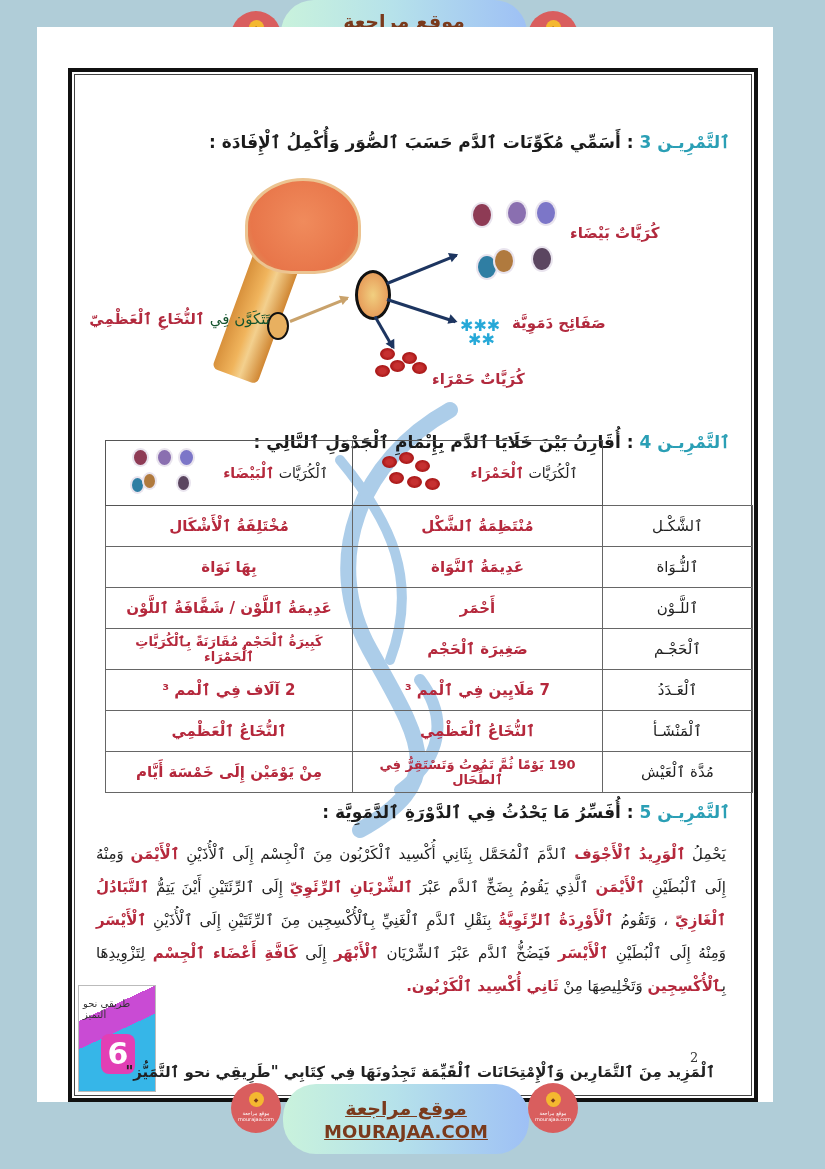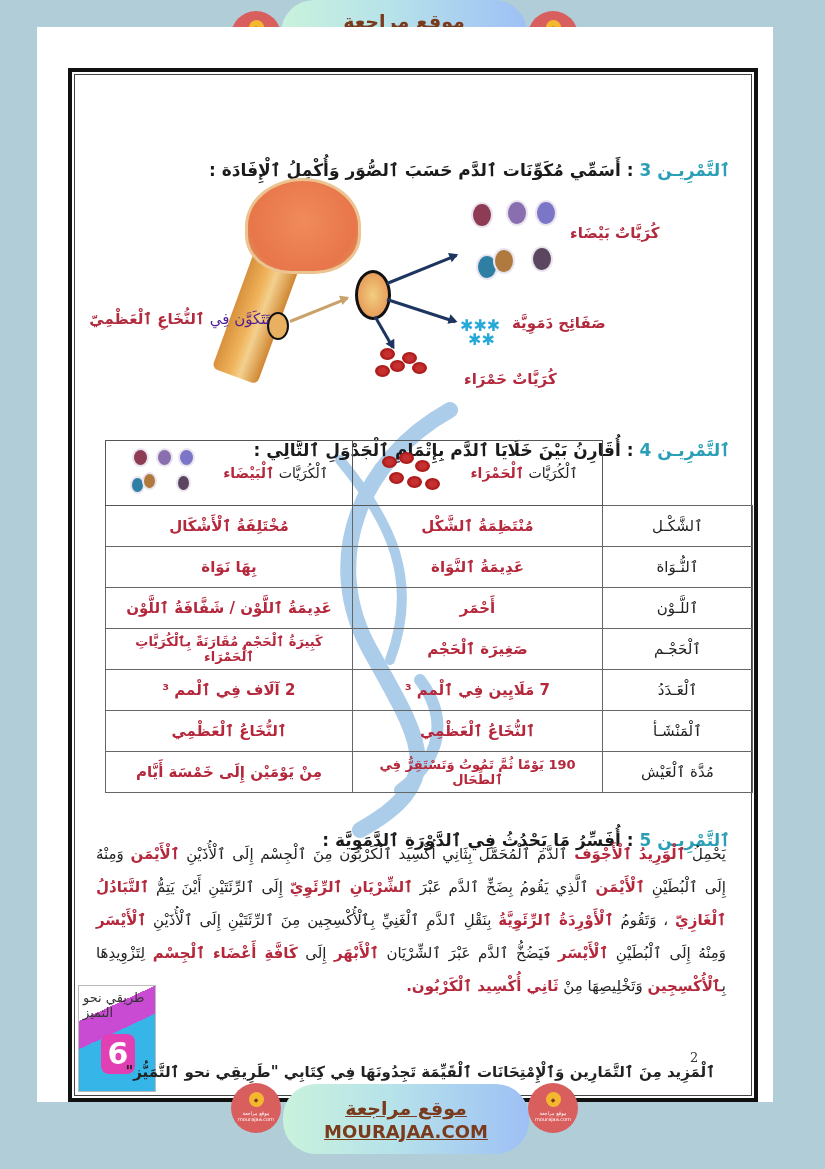--- a/index.html
+++ b/index.html
@@ -29,21 +29,21 @@
     position:absolute; width:50px; height:50px; border-radius:50%;
     background:#d95e5e; text-align:center;
   }
   .badge .dot {
     width:15px; height:15px; border-radius:50%; background:#f4b830;
     margin:9px auto 3px; font-size:6px; line-height:15px; color:#7a3a1c; font-weight:bold;
   }
   .badge .tiny { font-size:5px; color:#fff; line-height:6px; }
   .ex-title {
     position:absolute; right:95px; font-size:17px; font-weight:bold; color:#1b1b1b;
-    direction:rtl; white-space:nowrap;margin-top:28px;
+    direction:rtl; white-space:nowrap;
   }
   .ex-title .num { color:#2a9fb5; }
 
   
   .diagram { position:absolute; left:90px; top:170px; width:620px; height:230px; }
   .bone-head {
     position:absolute; left:155px; top:8px; width:110px; height:90px;
     background:radial-gradient(circle at 50% 45%,#f08b5c 0%,#e8764a 70%,#d7a065 100%);
     border-radius:50% 50% 40% 40%; border:3px solid #ecc491;
   }
@@ -74,21 +74,21 @@
   .platelet {
     position:absolute; font-size:16px; color:#27a9d8; line-height:16px;
   }
   .rbc {
     position:absolute; width:15px; height:12px; border-radius:50%;
     background:radial-gradient(#c63030 30%,#a51414 70%);
   }
   .diag-label {
     position:absolute; font-size:15px; font-weight:bold; color:#b22a3e; direction:rtl; white-space:nowrap;
   }
-  .diag-label .blk { color:#4c1d95; font-weight:normal; }
+  .diag-label .blk { color:#14532d; font-weight:normal; }
 
   
   table.cmp {
     position:absolute; left:105px; top:440px; width:647px; border-collapse:collapse;
     direction:rtl; table-layout:fixed;
   }
   table.cmp td {
     border:1.5px solid #666; height:40px; text-align:center; font-size:15px;
     font-weight:bold; color:#b5283c; padding:0 4px;
   }
@@ -108,21 +108,21 @@
 
   .book {
     position:absolute; left:78px; top:985px; width:76px; height:105px;
     background:linear-gradient(155deg,#fff 0%,#fff 25%,#c94bd4 25%,#c94bd4 45%,#36b6e8 45%,#36b6e8 100%);
     border:1px solid #bbb;
   }
   .book .six {
     position:absolute; left:22px; top:48px; width:34px; height:40px; border-radius:8px;
     background:#e23fb5; color:#fff; font-weight:bold; font-size:30px; text-align:center; line-height:40px;
   }
-  .book .title { position:absolute; left:4px; top:4px; font-size:13px; color:#333; }
+  .book .title { position:absolute; left:4px; top:12px; font-size:10px; color:#333; }
   .footer-line {
     position:absolute; right:110px; top:1063px; font-size:15px; font-weight:bold; color:#222;
     direction:rtl; white-space:nowrap;
   }
   .page-num { position:absolute; left:690px; top:1050px; font-size:13px; color:#333; font-family:"DejaVu Serif", serif; }
 
   .watermark {
     position:absolute; left:300px; top:400px; width:180px; height:440px; pointer-events:none;
     opacity:0.55;
   }
@@ -183,24 +183,24 @@
   <div class="rbc" style="left:312px;top:182px;"></div>
   <div class="rbc" style="left:322px;top:192px;"></div>
   <div class="rbc" style="left:285px;top:195px;"></div>
 
   <div class="diag-label" style="right:440px;top:140px;">
     <span class="blk">تَتَكَوَّن فِي</span>
     <span>ٱلنُّخَاعِ ٱلْعَظْمِيّ</span>
   </div>
   <div class="diag-label" style="left:480px;top:54px;">كُرَيَّاتٌ بَيْضَاء</div>
   <div class="diag-label" style="left:422px;top:144px;">صَفَائِح دَمَوِيَّة</div>
-  <div class="diag-label" style="left:342px;top:200px;margin-left:32px;">كُرَيَّاتٌ حَمْرَاء</div>
-</div>
-
-<div class="ex-title" style="top:412px;">
+  <div class="diag-label" style="left:342px;top:200px;">كُرَيَّاتٌ حَمْرَاء</div>
+</div>
+
+<div class="ex-title" style="top:432px;">
   <span class="num">ٱلتَّمْرِيـن</span>
   <span class="num">4</span>
   <span>: أُقَارِنُ بَيْنَ خَلَايَا ٱلدَّم بِإِتْمَامِ ٱلْجَدْوَلِ ٱلتَّالِي :</span>
 </div>
 
 <table class="cmp">
   <colgroup>
       <col style="width:150px">
       <col style="width:250px">
       <col style="width:247px">

